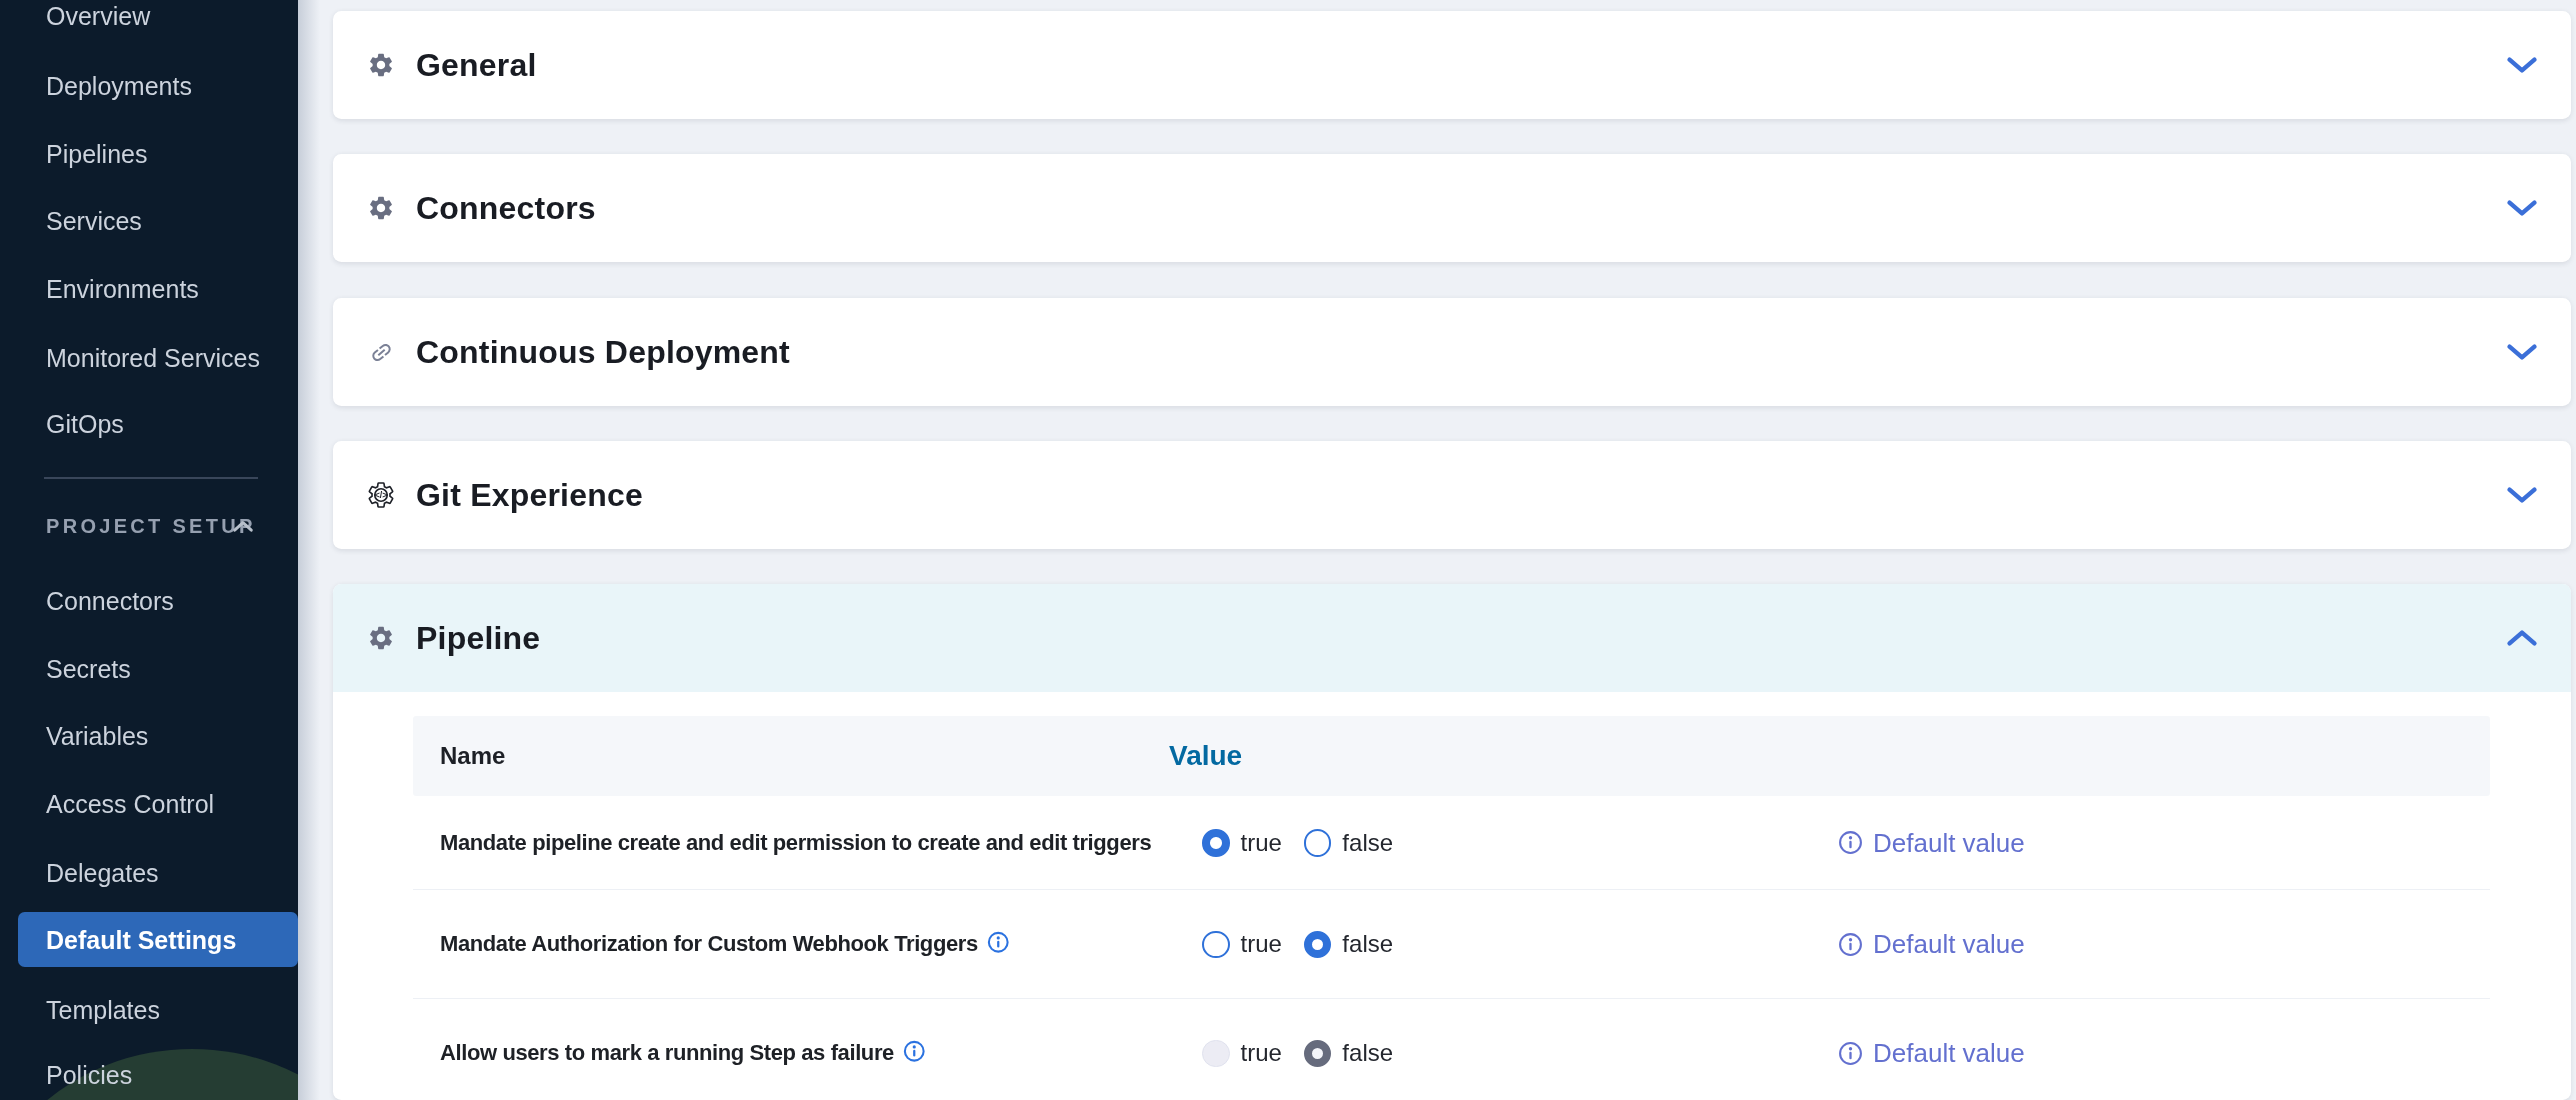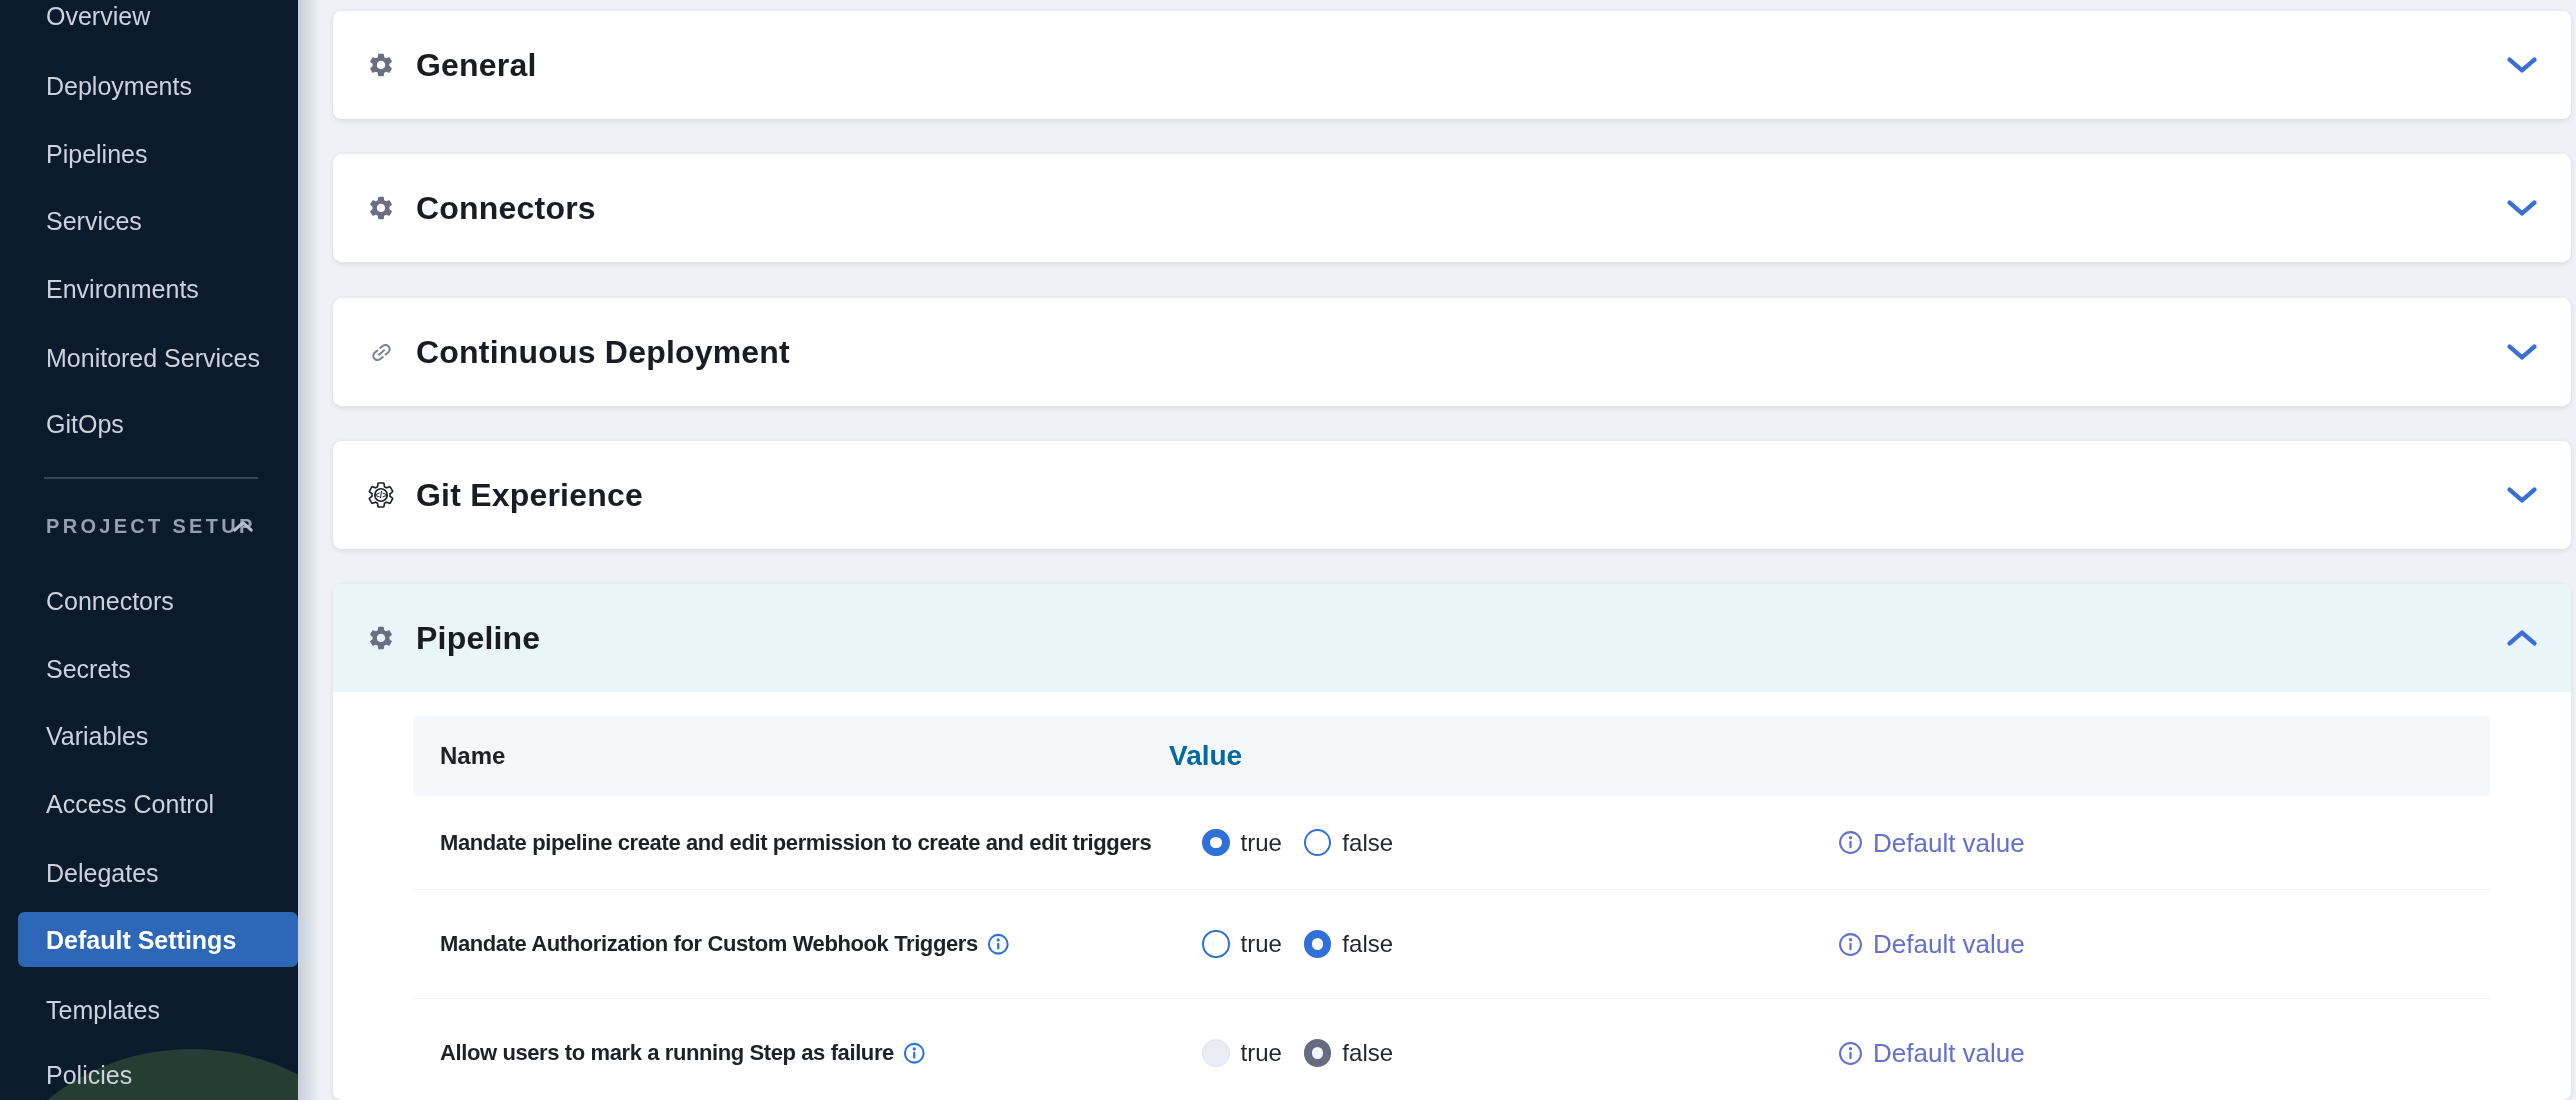--- a/index.html
+++ b/index.html
@@ -71,26 +71,26 @@
     background:#f5f7fa;border-radius:3.3px;display:flex;align-items:center;
   }
   .band-name{margin-left:27px;font-size:24px;font-weight:700;color:#1d2026;}
   .band-value{position:absolute;left:756px;font-size:28px;font-weight:700;color:#0369a1;}
   .rows{position:absolute;left:80px;top:212px;width:2077px;}
   .t-row{position:relative;height:108px;border-bottom:1.7px solid #edf0f5;}
   .t-row.first{height:93px;}
   .t-row.last{height:108px;border-bottom:none;}
   .r-name{
     position:absolute;left:27px;top:50%;transform:translateY(-50%);
-    display:flex;align-items:center;gap:9.2px;
+    display:flex;gap:9.2px;
     font-size:22px;font-weight:700;letter-spacing:-0.4px;color:#1e2126;white-space:nowrap;
   }
   .r-value{
     position:absolute;left:789px;top:50%;transform:translateY(-50%);
-    display:flex;align-items:flex-start;
+    display:flex;align-items:flex-end;
   }
   .radio{width:27.5px;height:27.5px;border-radius:50%;box-sizing:border-box;cursor:pointer;flex:0 0 auto;}
   .radio.on{border:8.3px solid #2f71d9;background:#ffffff;}
   .radio.off{border:2.5px solid #2f71d9;background:#ffffff;}
   .radio.dis-off{background:#ececf4;border:1.7px solid #e0e2ee;}
   .radio.dis-on{border:8.3px solid #666b7d;background:#f3f4f9;}
   .radio-label{font-size:24px;color:#24272e;margin:0 22px 0 11px;}
   .radio-label.last{margin-right:0;}
   .r-default{
     position:absolute;left:1425px;top:50%;transform:translateY(-50%);

